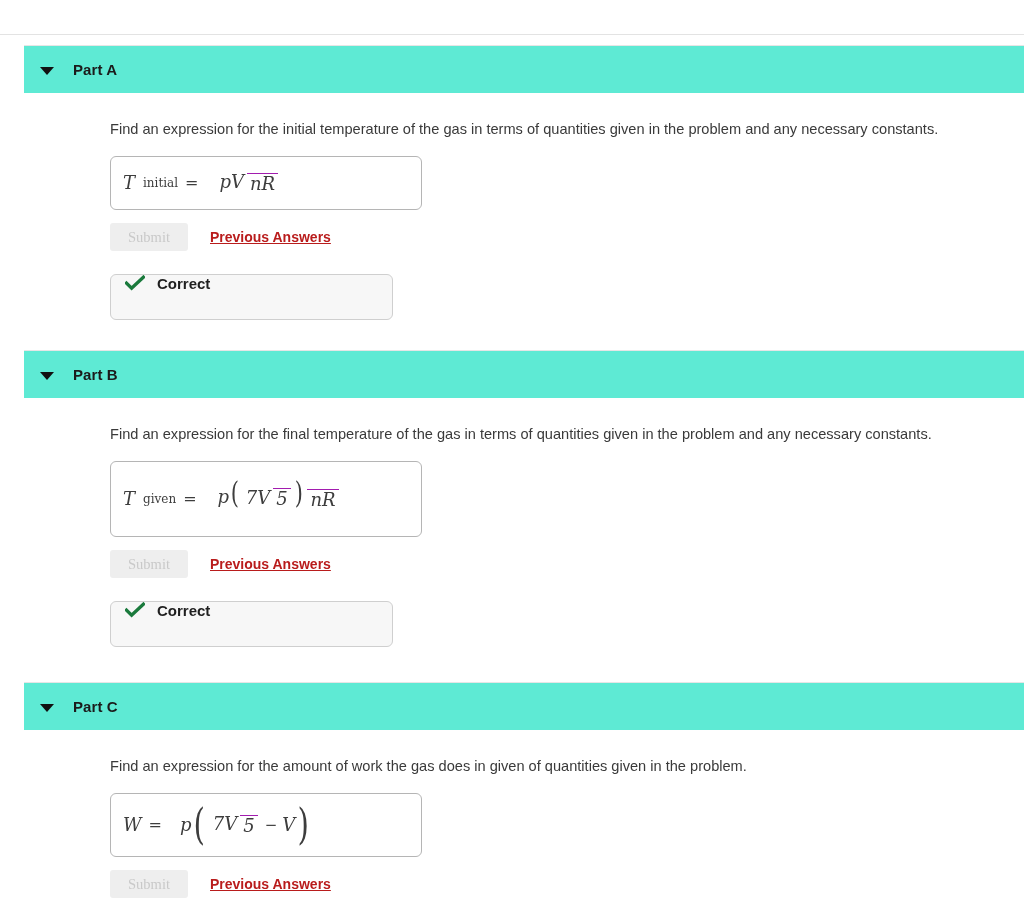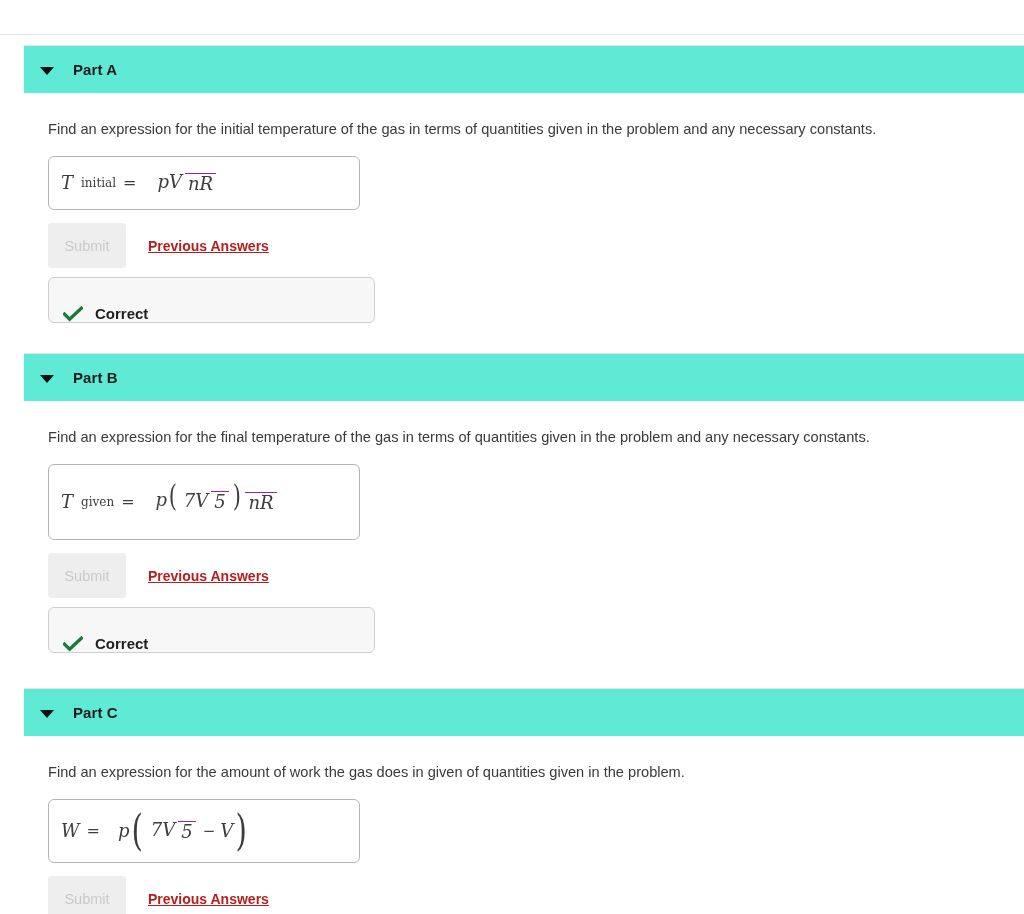--- a/index.html
+++ b/index.html
@@ -71,21 +71,21 @@
   }
   .part-title {
     margin-left: 19px;
     font-size: 15px;
     font-weight: bold;
     color: #1b1b1b;
     letter-spacing: 0.1px;
   }
 
   .part-body {
-    padding-left: 48px;
+    padding-left: 110px;
     background: #ffffff;
   }
 
   .prompt {
     font-size: 14.6px;
     color: #3a3a3a;
     line-height: 20px;
     padding-top: 26px;
     padding-bottom: 0;
   }
@@ -165,51 +165,51 @@
   .indent-left { margin-left: 14px; }
 
   
   .btn-row {
     margin-top: 13px;
     display: flex;
     align-items: center;
   }
   .submit-btn {
     width: 78px;
-    height: 45px;
+    height: 28px;
     background: #eeeeee;
     color: #c9c9c9;
     border: none;
     border-radius: 3px;
-    font-family: Liberation Sans, sans-serif;
+    font-family: Liberation Serif, serif;
     font-size: 14.5px;
     cursor: default;
     padding: 0;
     line-height: 28px;
   }
   .prev-link {
     margin-left: 22px;
     color: #b91c1c;
     font-size: 14px;
     font-weight: bold;
     text-decoration: underline;
     cursor: pointer;
   }
 
   
   .correct-box {
-    margin-top: 9px;
-    width: 327px;
+    margin-top: 23px;
+    width: 283px;
     height: 46px;
     background: #f7f7f7;
     border: 1px solid #cfcfcf;
     border-radius: 6px;
     box-sizing: border-box;
     display: flex;
-    align-items: flex-end;
+    align-items: flex-start;
   }
   .check-icon {
     margin-left: 14px;
     width: 20px;
     height: 16px;
     flex: none;
     display: block;
   }
   .correct-label {
     margin-left: 12px;

